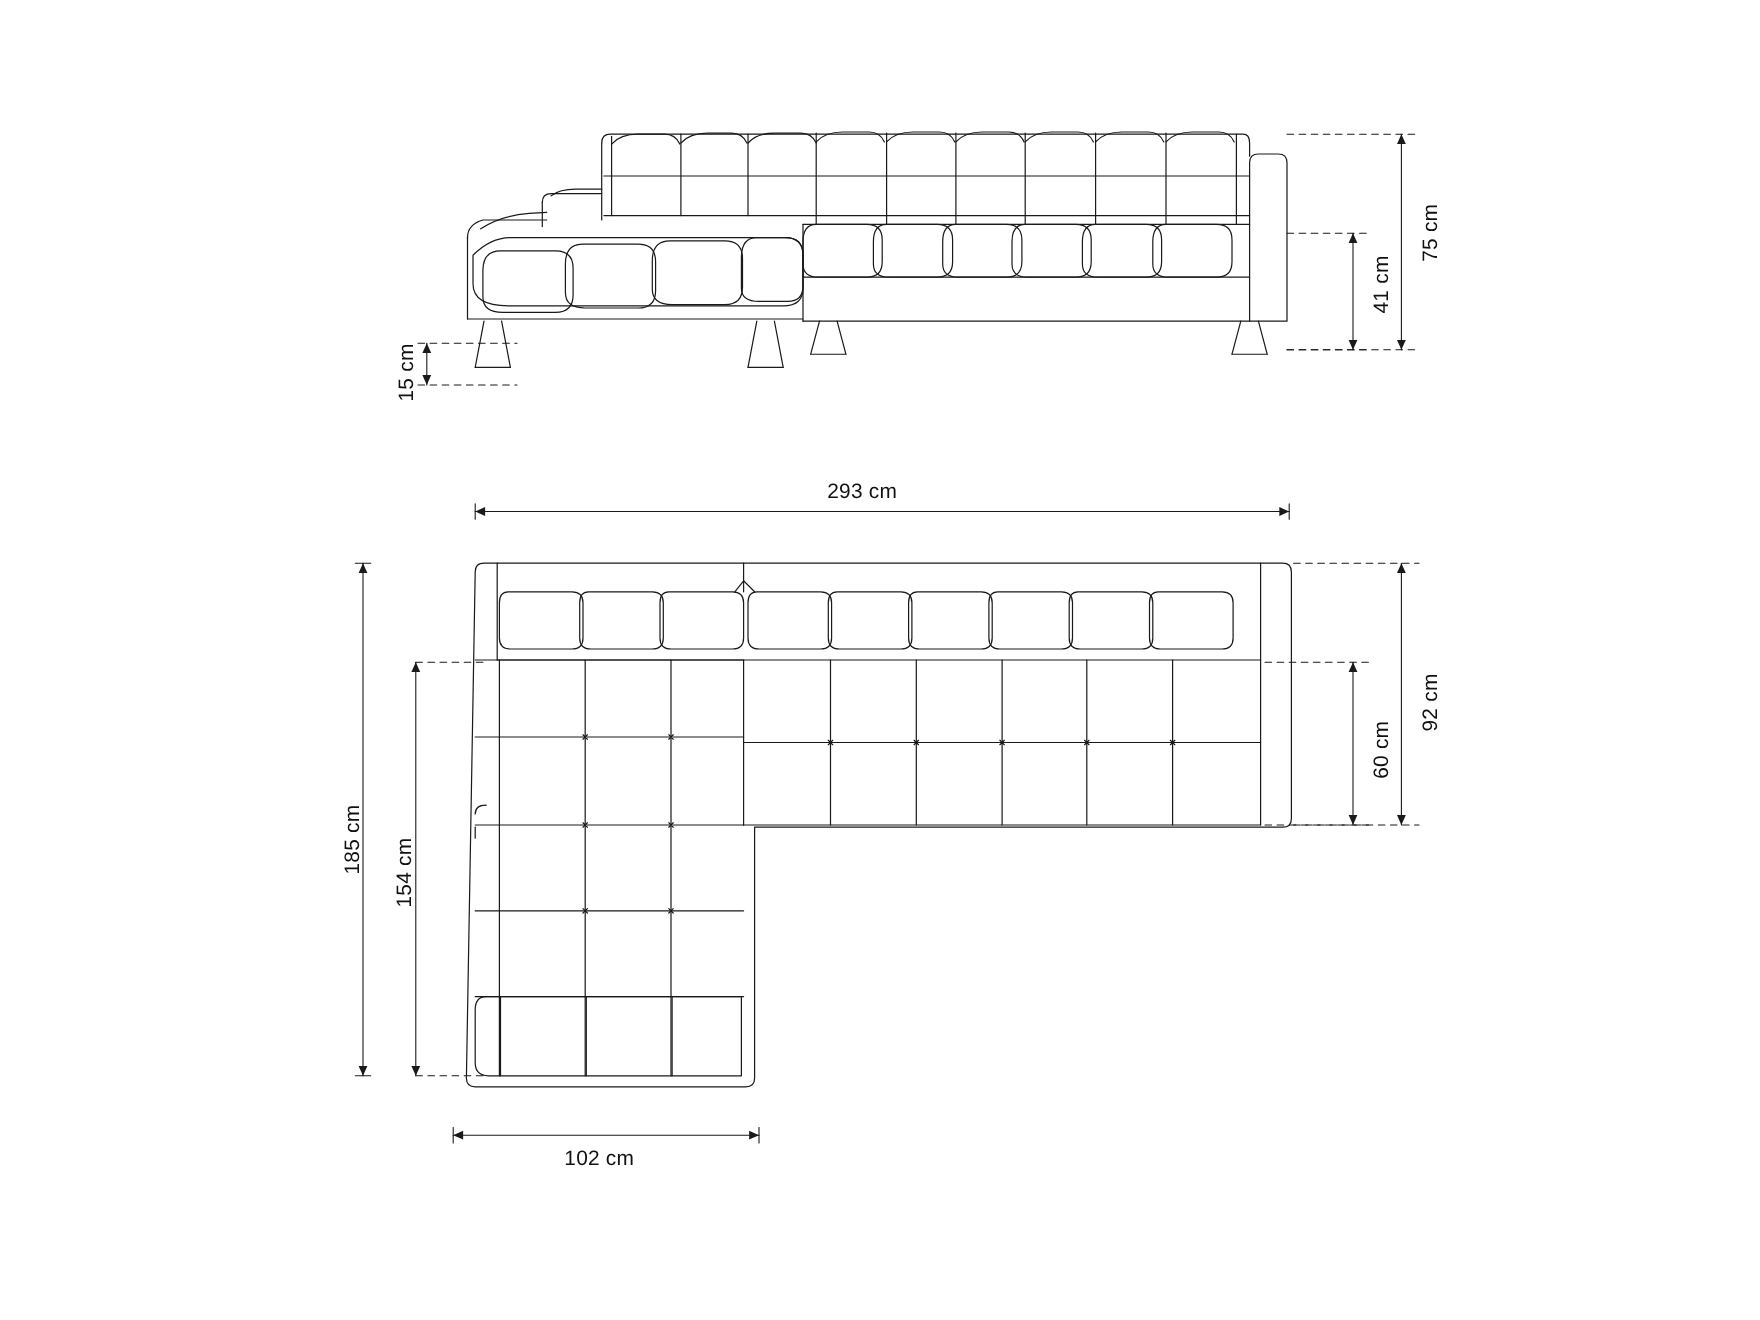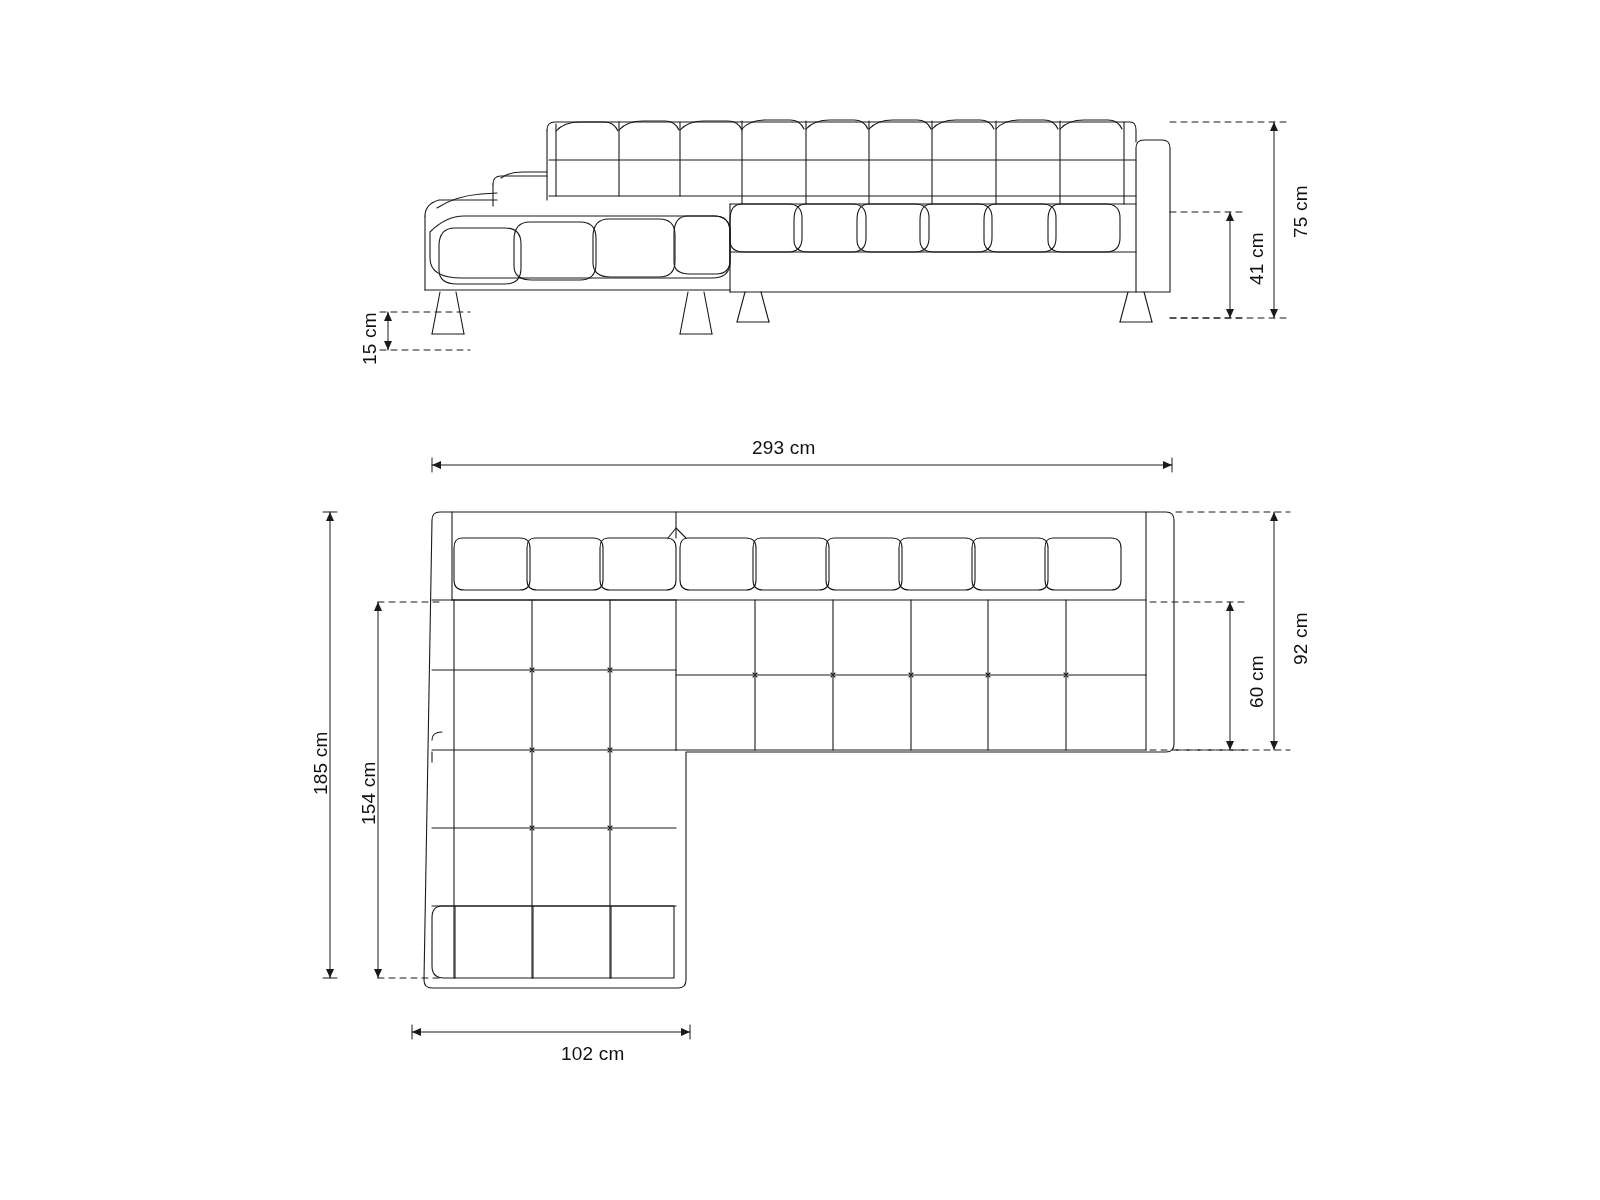--- a/index.html
+++ b/index.html
@@ -249,15 +249,15 @@
   <div class="dim-label" style="left:752px; top:437px;">293 cm</div>
 
   <div class="dim-label vertical" style="left:310px; top:795px; transform: rotate(-90deg);">185 cm</div>
 
   <div class="dim-label vertical" style="left:358px; top:825px; transform: rotate(-90deg);">154 cm</div>
 
   <div class="dim-label vertical" style="left:1290px; top:665px; transform: rotate(-90deg);">92 cm</div>
 
   <div class="dim-label vertical" style="left:1246px; top:708px; transform: rotate(-90deg);">60 cm</div>
 
-  <div class="dim-label" style="left:513px; top:1043px;margin-left:48px;">102 cm</div>
+  <div class="dim-label" style="left:513px; top:1043px;">102 cm</div>
 
 </div>
 
 </body></html>

